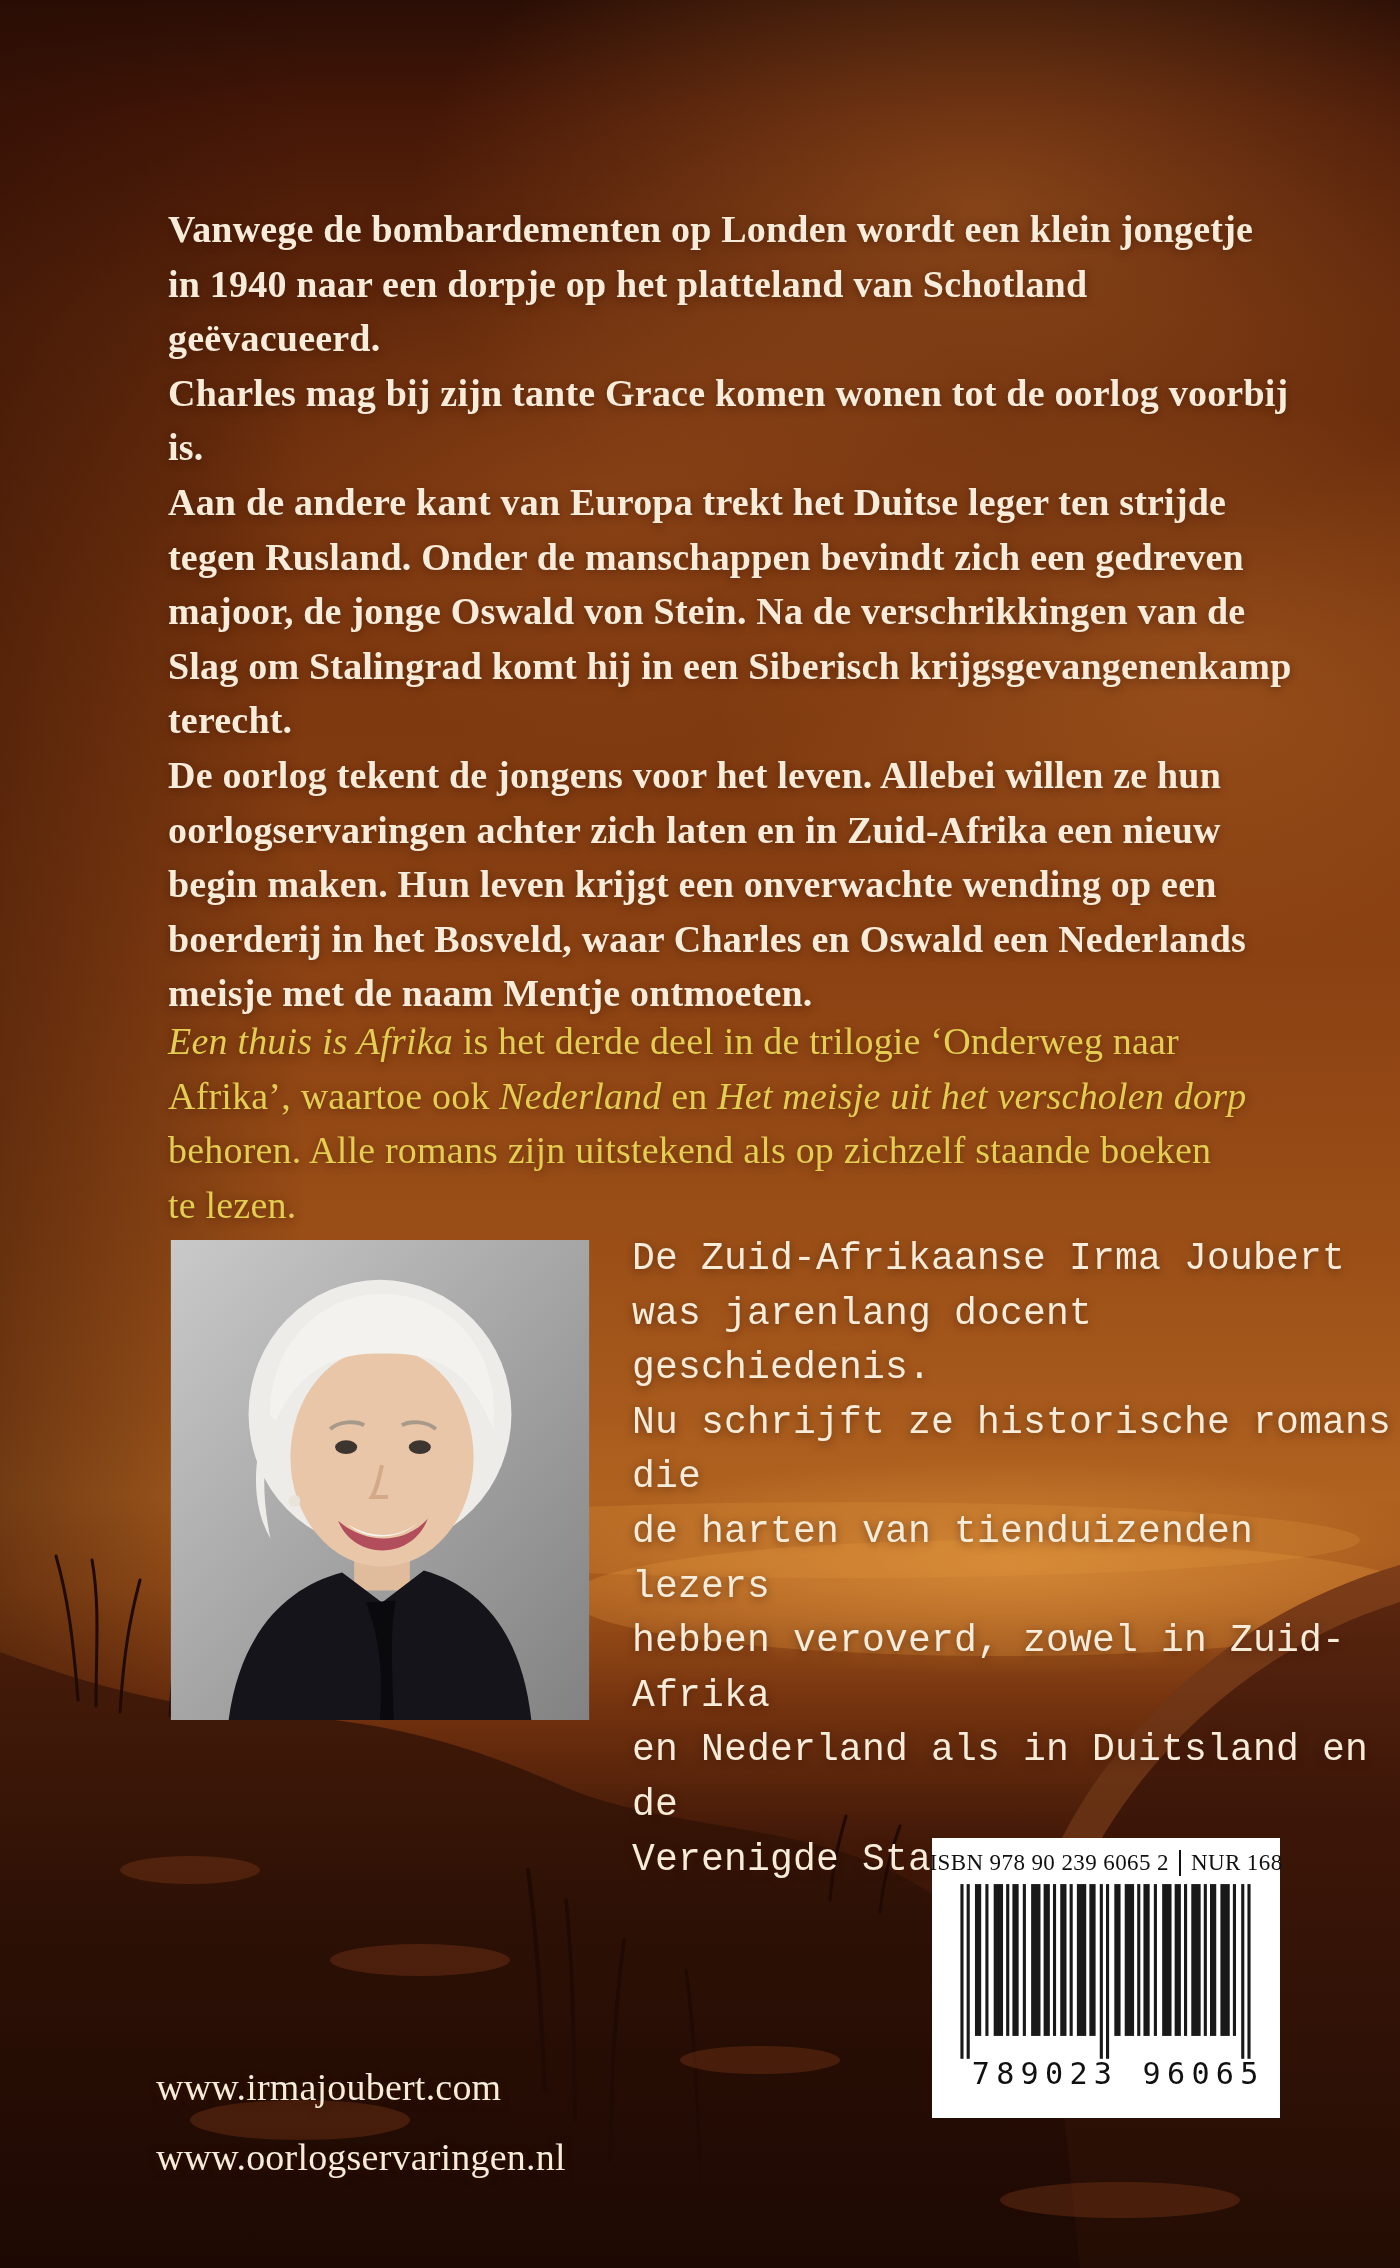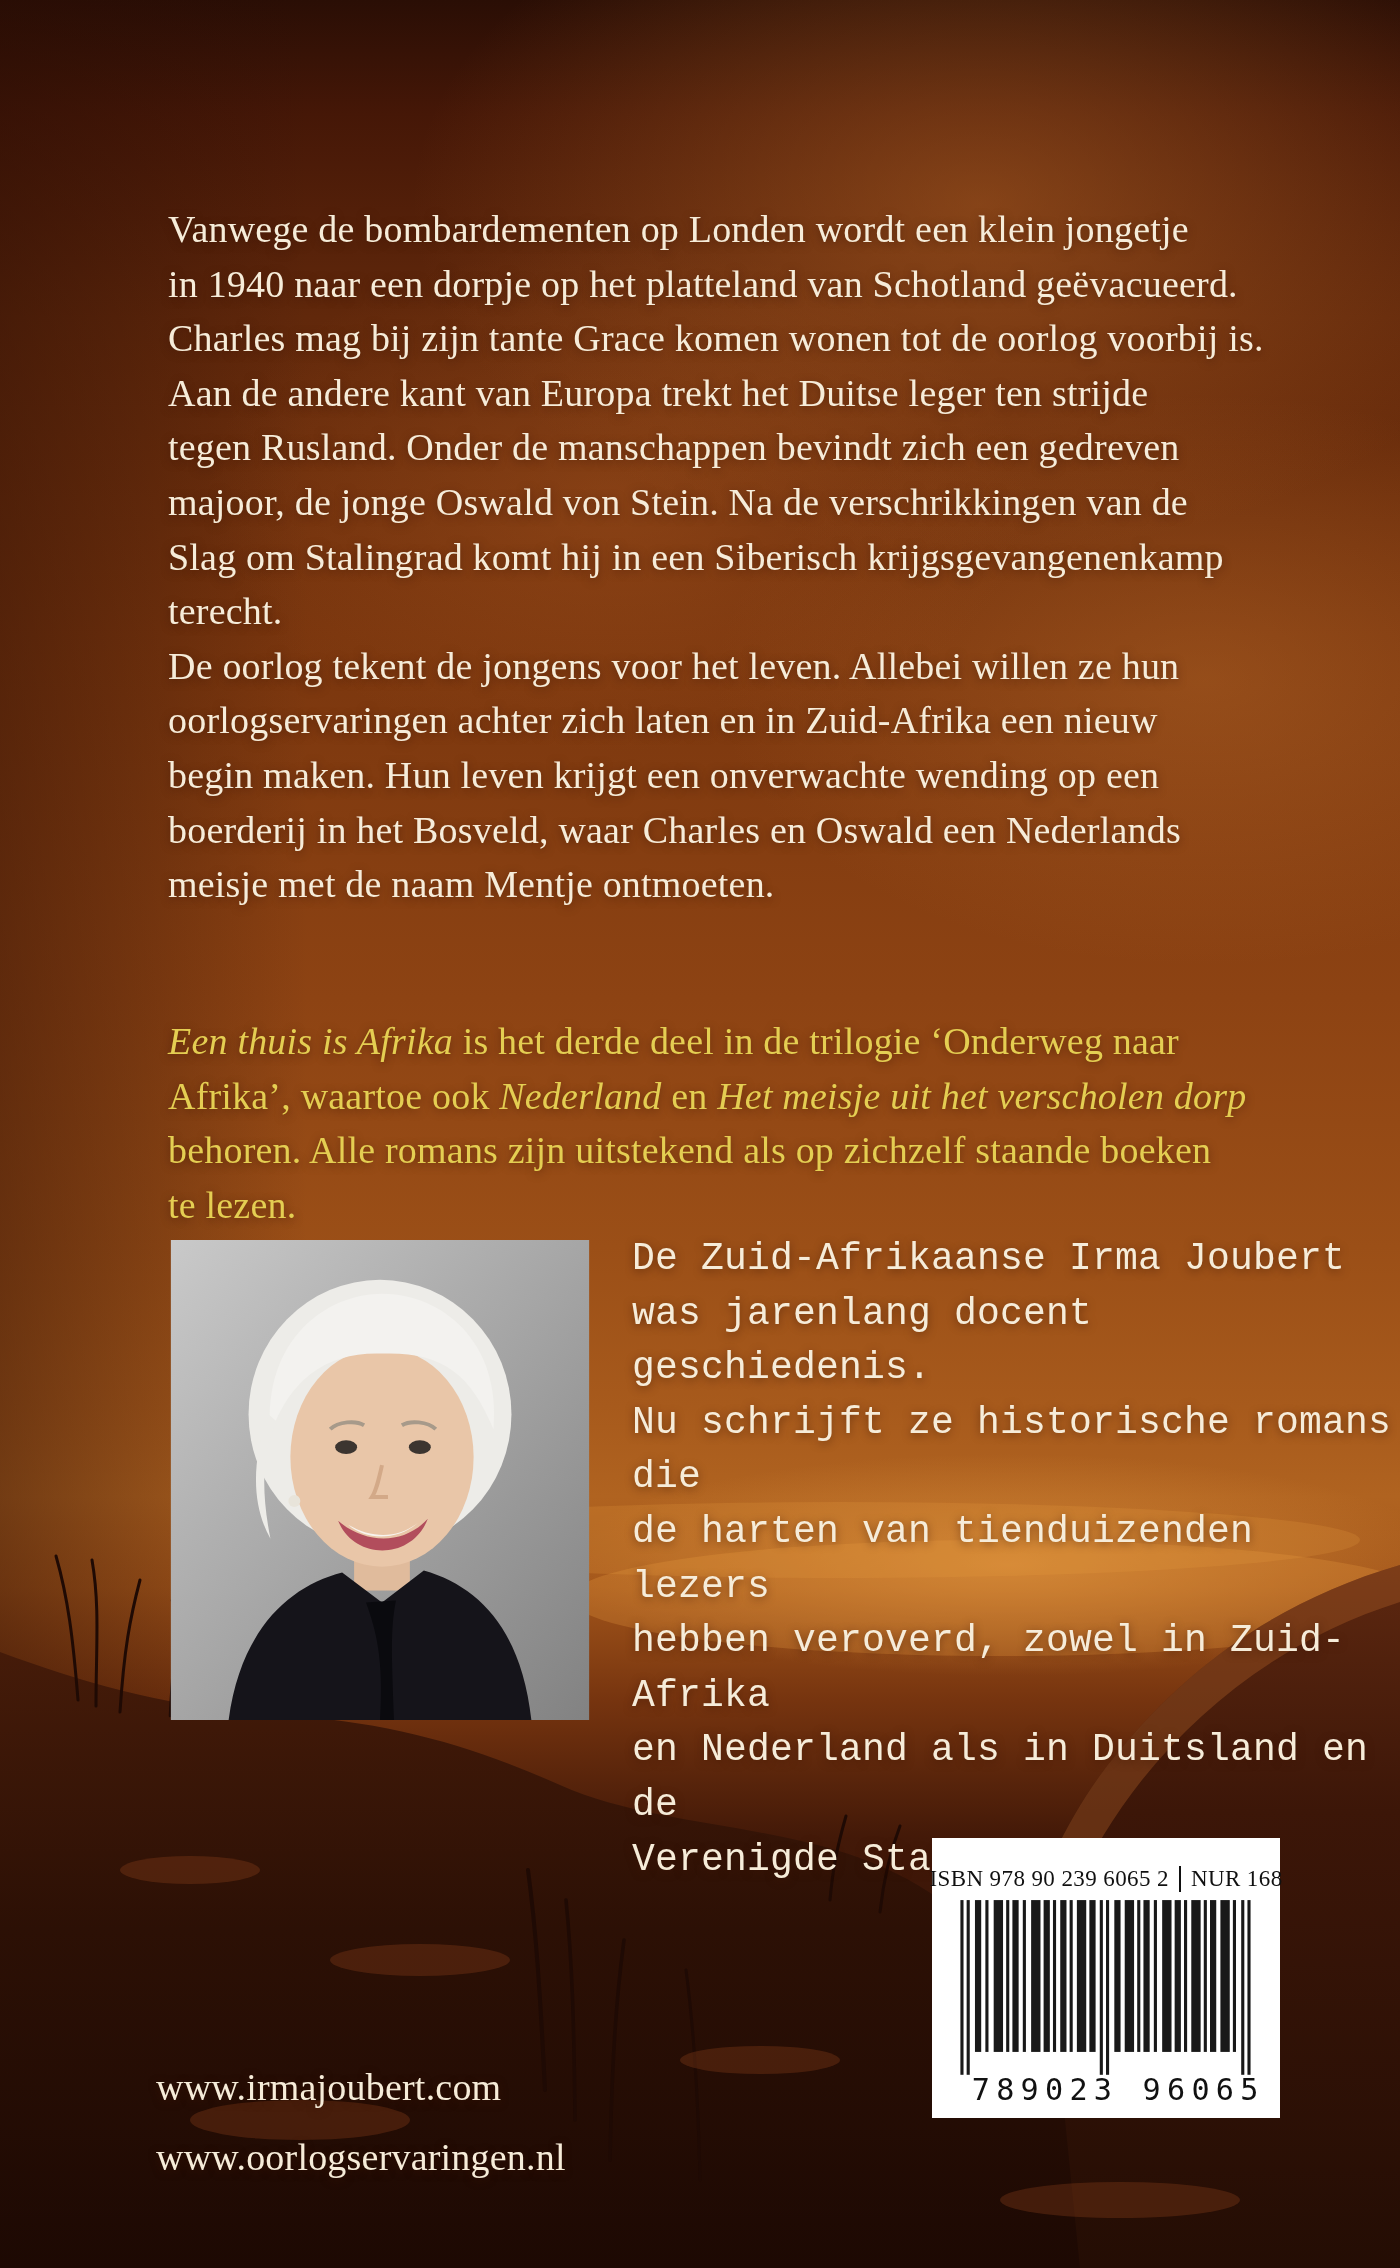--- a/index.html
+++ b/index.html
@@ -34,21 +34,21 @@
   .trilogy .italic{font-style:italic;}
   .trilogy .line{height:54.6px;}
   .urls{line-height:70px;}
   
   .photo{position:absolute;left:170px;top:1240px;width:420px;height:480px;z-index:3;}
   .photo svg{display:block;width:100%;height:100%;}
   
   .isbnbox{
     position:absolute;left:932px;top:1838px;width:348px;height:280px;z-index:3;
     background:#ffffff;display:flex;flex-direction:column;align-items:center;
-    padding-top:28px;box-sizing:border-box;
+    padding-top:12px;box-sizing:border-box;
   }
   .isbnline{
     display:flex;align-items:center;gap:10px;color:#111;
     font-size:23px;letter-spacing:.4px;white-space:nowrap;
   }
   .isbn-divider{width:2px;height:26px;background:#111;}
   .barcode{margin-top:8px;}
   .barcode text{
     font-family:"DejaVu Sans Mono", monospace;
     font-size:29px;letter-spacing:6px;fill:#111;
@@ -102,21 +102,21 @@
 
   <g fill="rgba(160,75,32,0.28)">
     <ellipse cx="190" cy="1870" rx="70" ry="14"></ellipse>
     <ellipse cx="420" cy="1960" rx="90" ry="16"></ellipse>
     <ellipse cx="300" cy="2120" rx="110" ry="20"></ellipse>
     <ellipse cx="760" cy="2060" rx="80" ry="14"></ellipse>
     <ellipse cx="1120" cy="2200" rx="120" ry="18"></ellipse>
   </g>
 </svg>
 
-<div class="textblock prewrap" style="left:168px;top:202px;width:1130px;">Vanwege de bombardementen op Londen wordt een klein jongetje
+<div class="textblock prewrap" style="left:168px;top:202px;width:1130px;font-weight:bold;">Vanwege de bombardementen op Londen wordt een klein jongetje
 in 1940 naar een dorpje op het platteland van Schotland geëvacueerd.
 Charles mag bij zijn tante Grace komen wonen tot de oorlog voorbij is.
 Aan de andere kant van Europa trekt het Duitse leger ten strijde
 tegen Rusland. Onder de manschappen bevindt zich een gedreven
 majoor, de jonge Oswald von Stein. Na de verschrikkingen van de
 Slag om Stalingrad komt hij in een Siberisch krijgsgevangenenkamp
 terecht.
 De oorlog tekent de jongens voor het leven. Allebei willen ze hun
 oorlogservaringen achter zich laten en in Zuid-Afrika een nieuw
 begin maken. Hun leven krijgt een onverwachte wending op een

